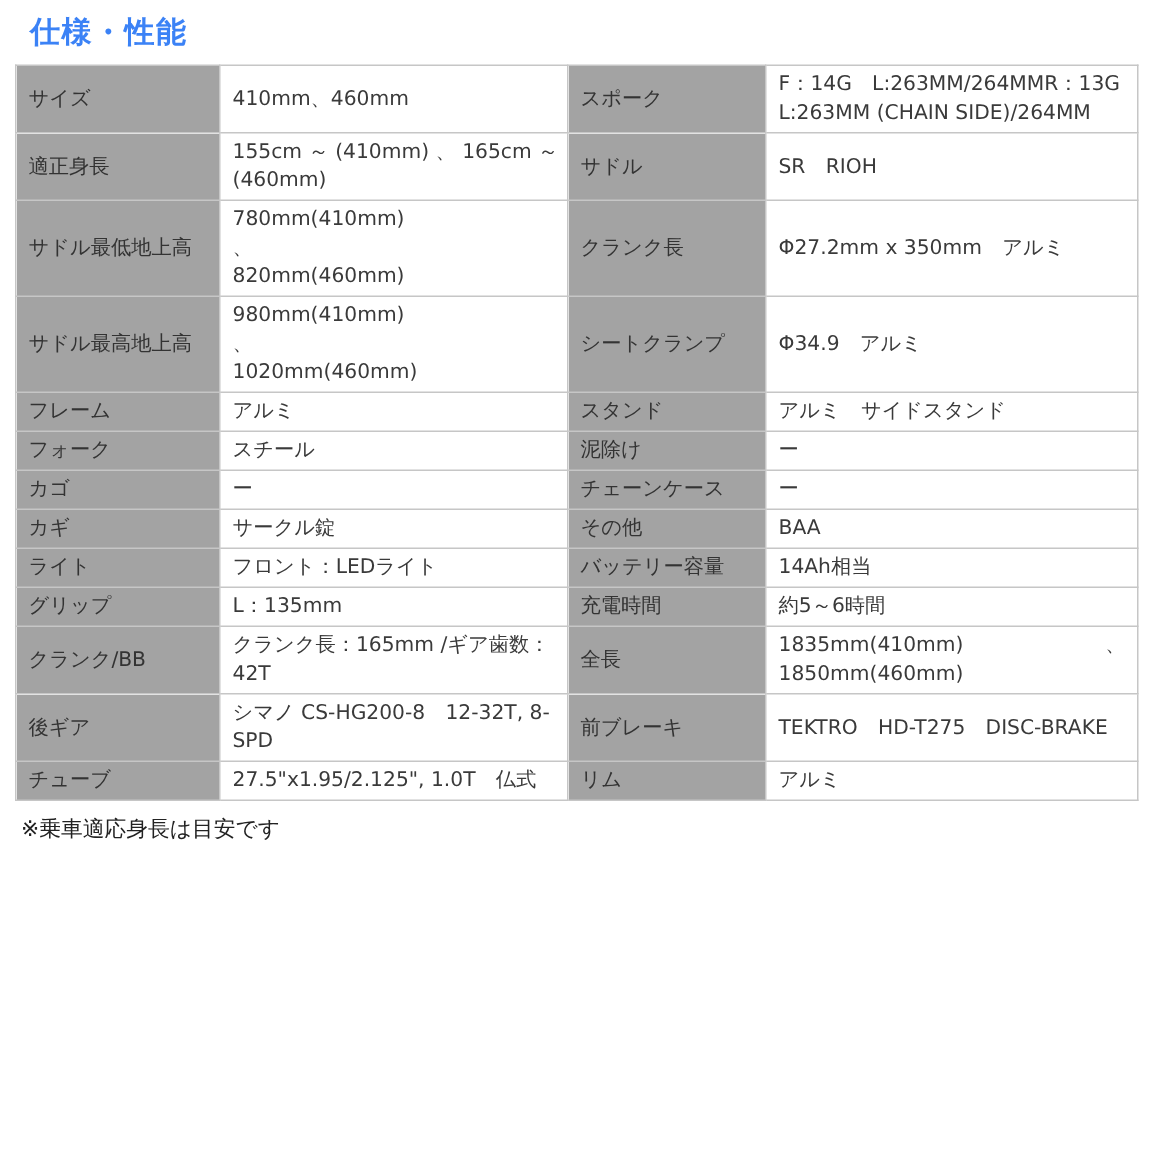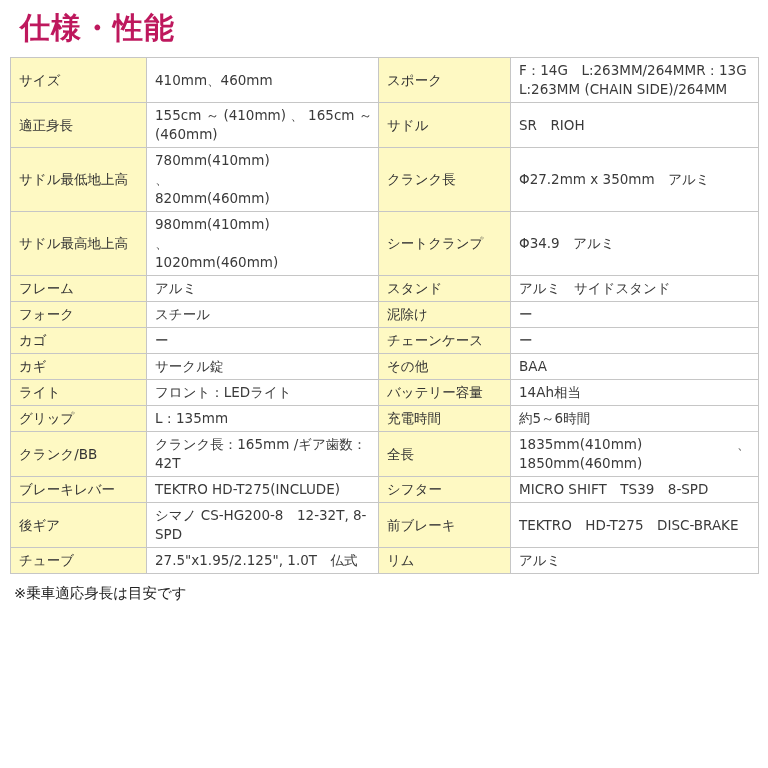--- a/index.html
+++ b/index.html
@@ -5,23 +5,23 @@
   html,body{margin:0;padding:0;background:#ffffff;}
   body{
     width:768px;height:768px;
     font-family:"DejaVu Sans","Liberation Sans",sans-serif;
     color:#3a3a3a;
     overflow:hidden;
   }
   .page{padding:6px 10px 0 10px;}
   h1.title{
     margin:2px 0 8px 10px;
-    font-size:30px;
+    font-size:20px;
     font-weight:bold;
-    color:#be185d;
+    color:#3b82f6;
     letter-spacing:1px;
   }
   table.spec{
     border-collapse:collapse;
     table-layout:fixed;
     width:748px;
   }
   table.spec col.c-lab1{width:136px;}
   table.spec col.c-val1{width:232px;}
   table.spec col.c-lab2{width:132px;}
@@ -32,21 +32,21 @@
     line-height:19px;
     padding:3px 4px 3px 8px;
     vertical-align:middle;
     text-align:left;
     font-weight:normal;
     white-space:pre-wrap;
     word-break:break-word;
     overflow:hidden;
   }
   table.spec th.lab{
-    background:#fef9c3;
+    background:#a3a3a3;
     color:#333333;
   }
   table.spec td.val{
     background:#ffffff;
     color:#3a3a3a;
   }
   .notes{margin:8px 0 0 4px;}
   .note-line{
     font-size:14.5px;
     line-height:22px;
@@ -133,26 +133,20 @@
         </tr>
         <tr>
           <th class="lab">クランク/BB</th>
           <td class="val">クランク長：165mm /ギア歯数：
 42T</td>
           <th class="lab">全長</th>
           <td class="val">1835mm(410mm)　　　　　　　、
 1850mm(460mm)</td>
         </tr>
         <tr>
-          <th class="lab">ブレーキレバー</th>
-          <td class="val">TEKTRO HD-T275(INCLUDE)</td>
-          <th class="lab">シフター</th>
-          <td class="val">MICRO SHIFT　TS39　8-SPD</td>
-        </tr>
-        <tr>
           <th class="lab">後ギア</th>
           <td class="val">シマノ CS-HG200-8　12-32T, 8-
 SPD</td>
           <th class="lab">前ブレーキ</th>
           <td class="val">TEKTRO　HD-T275　DISC-BRAKE</td>
         </tr>
         <tr>
           <th class="lab">チューブ</th>
           <td class="val">27.5"x1.95/2.125", 1.0T　仏式</td>
           <th class="lab">リム</th>

